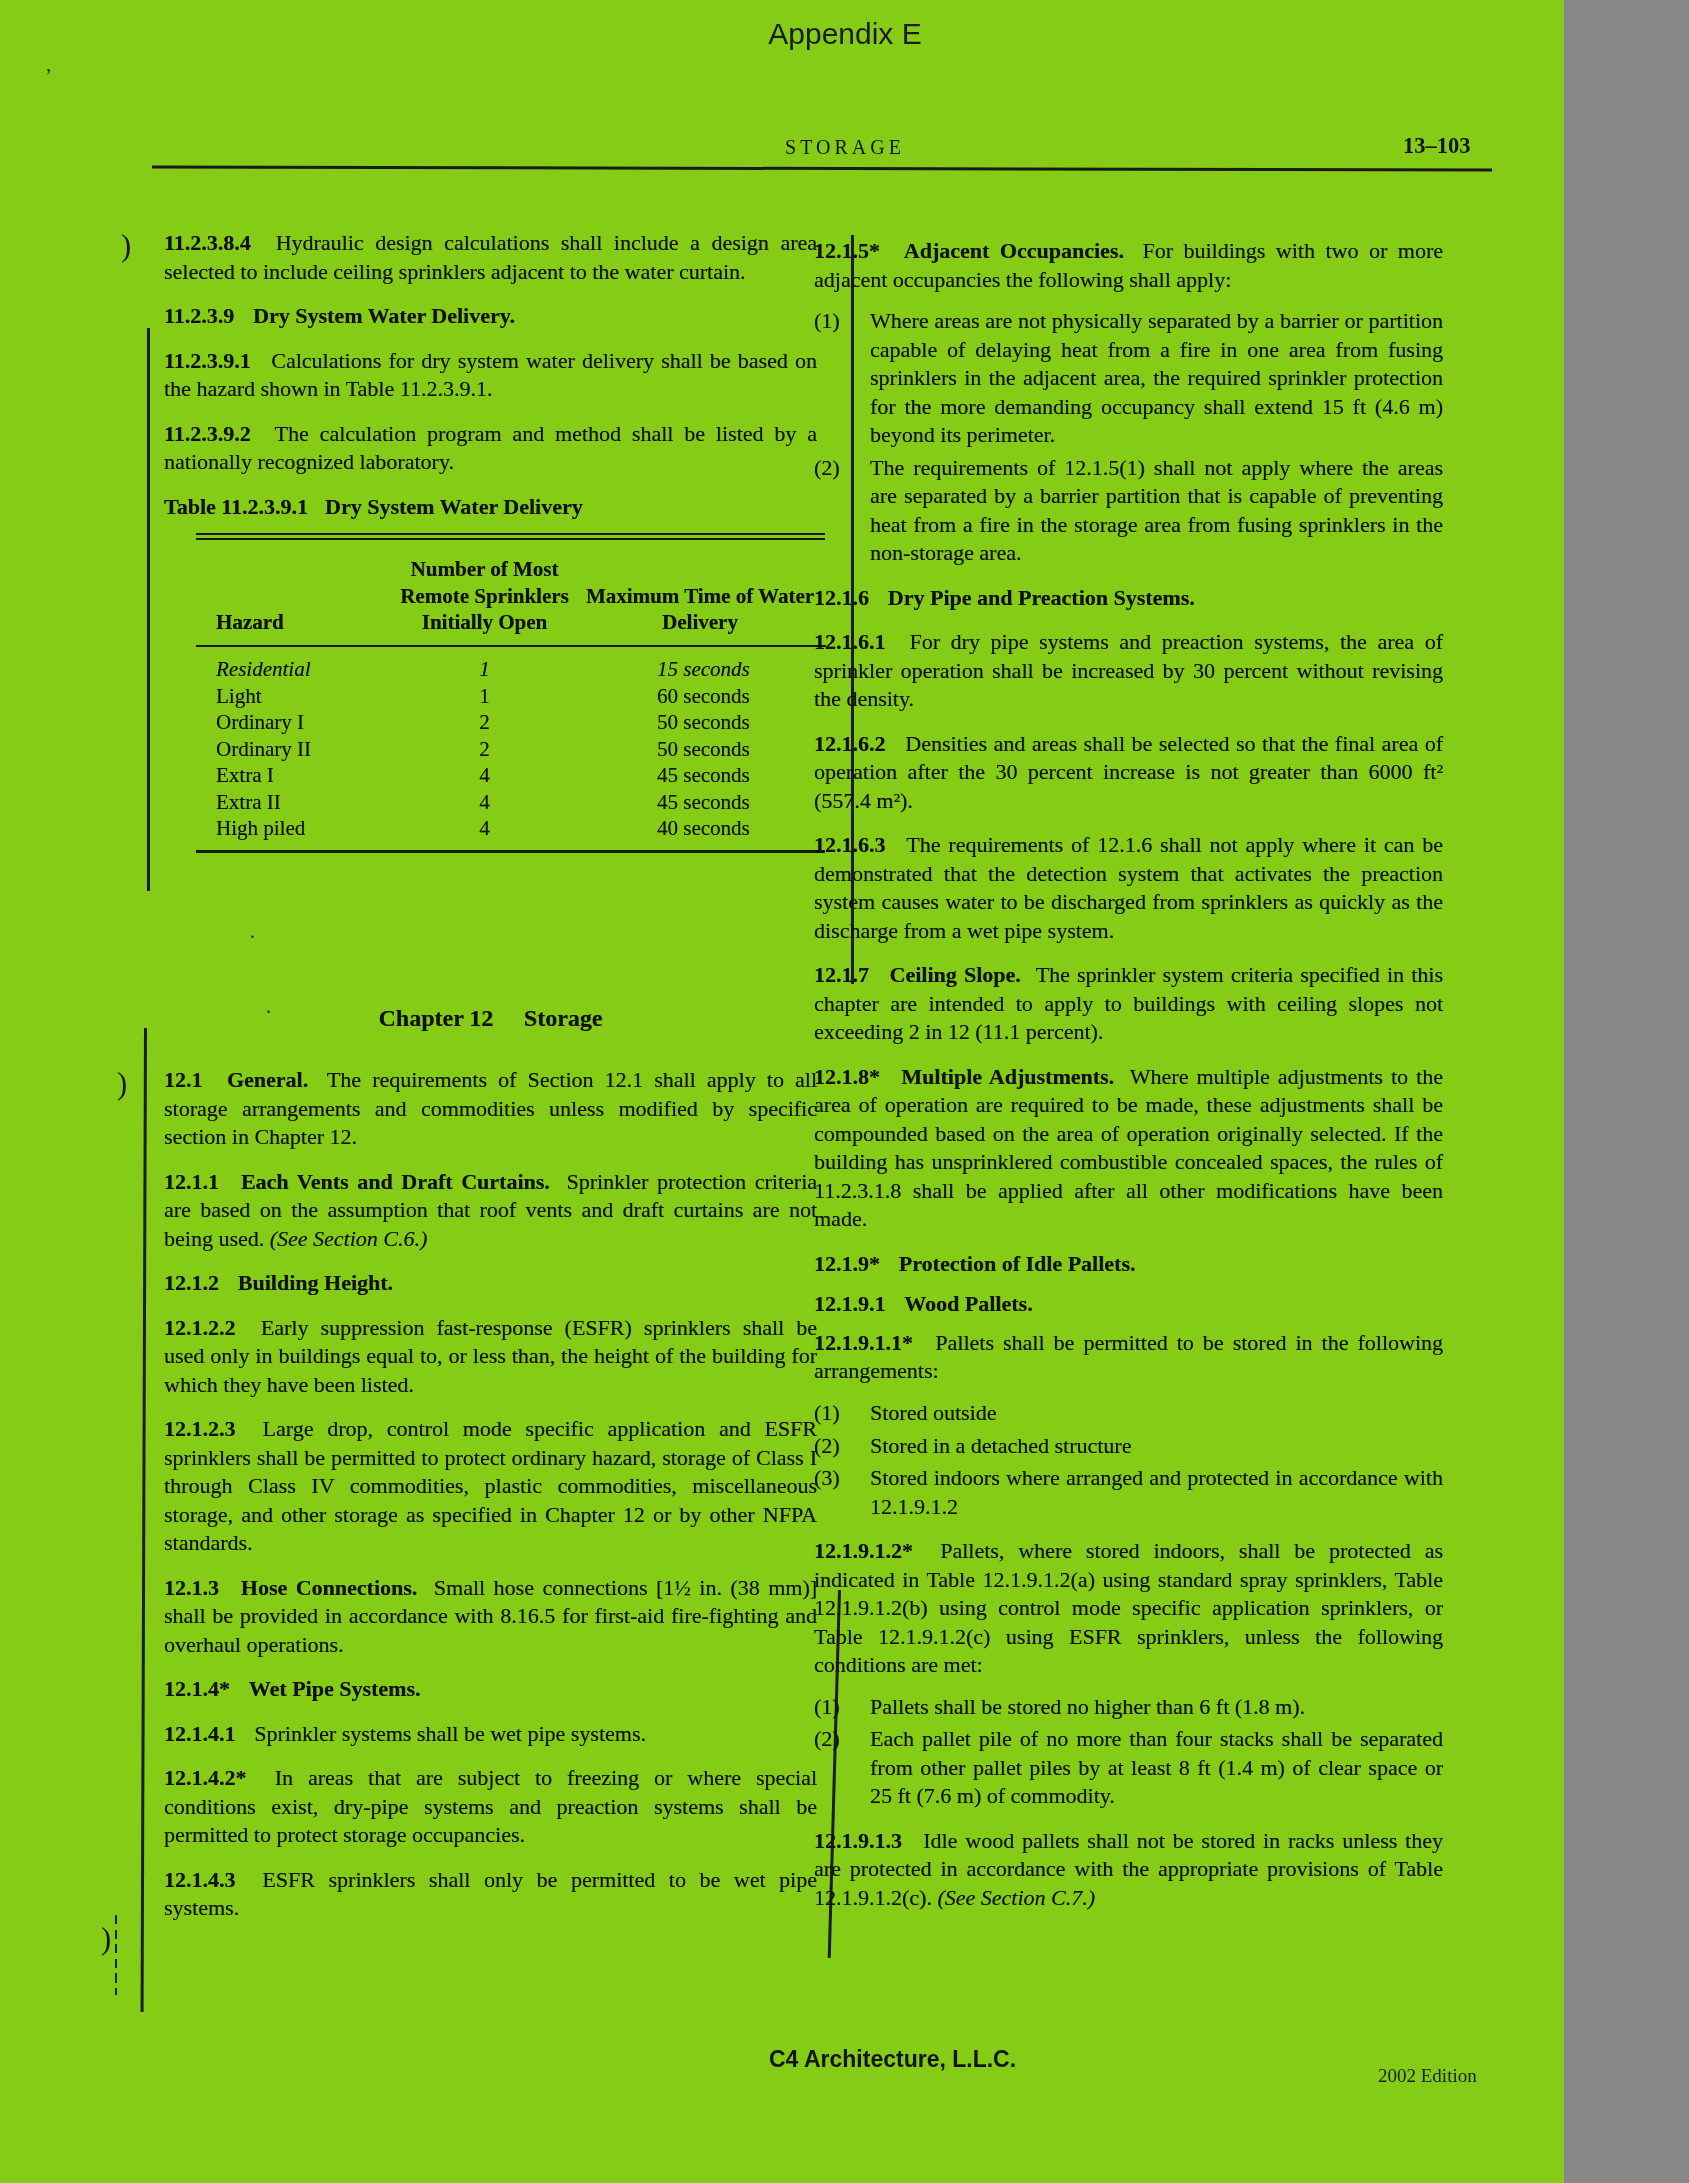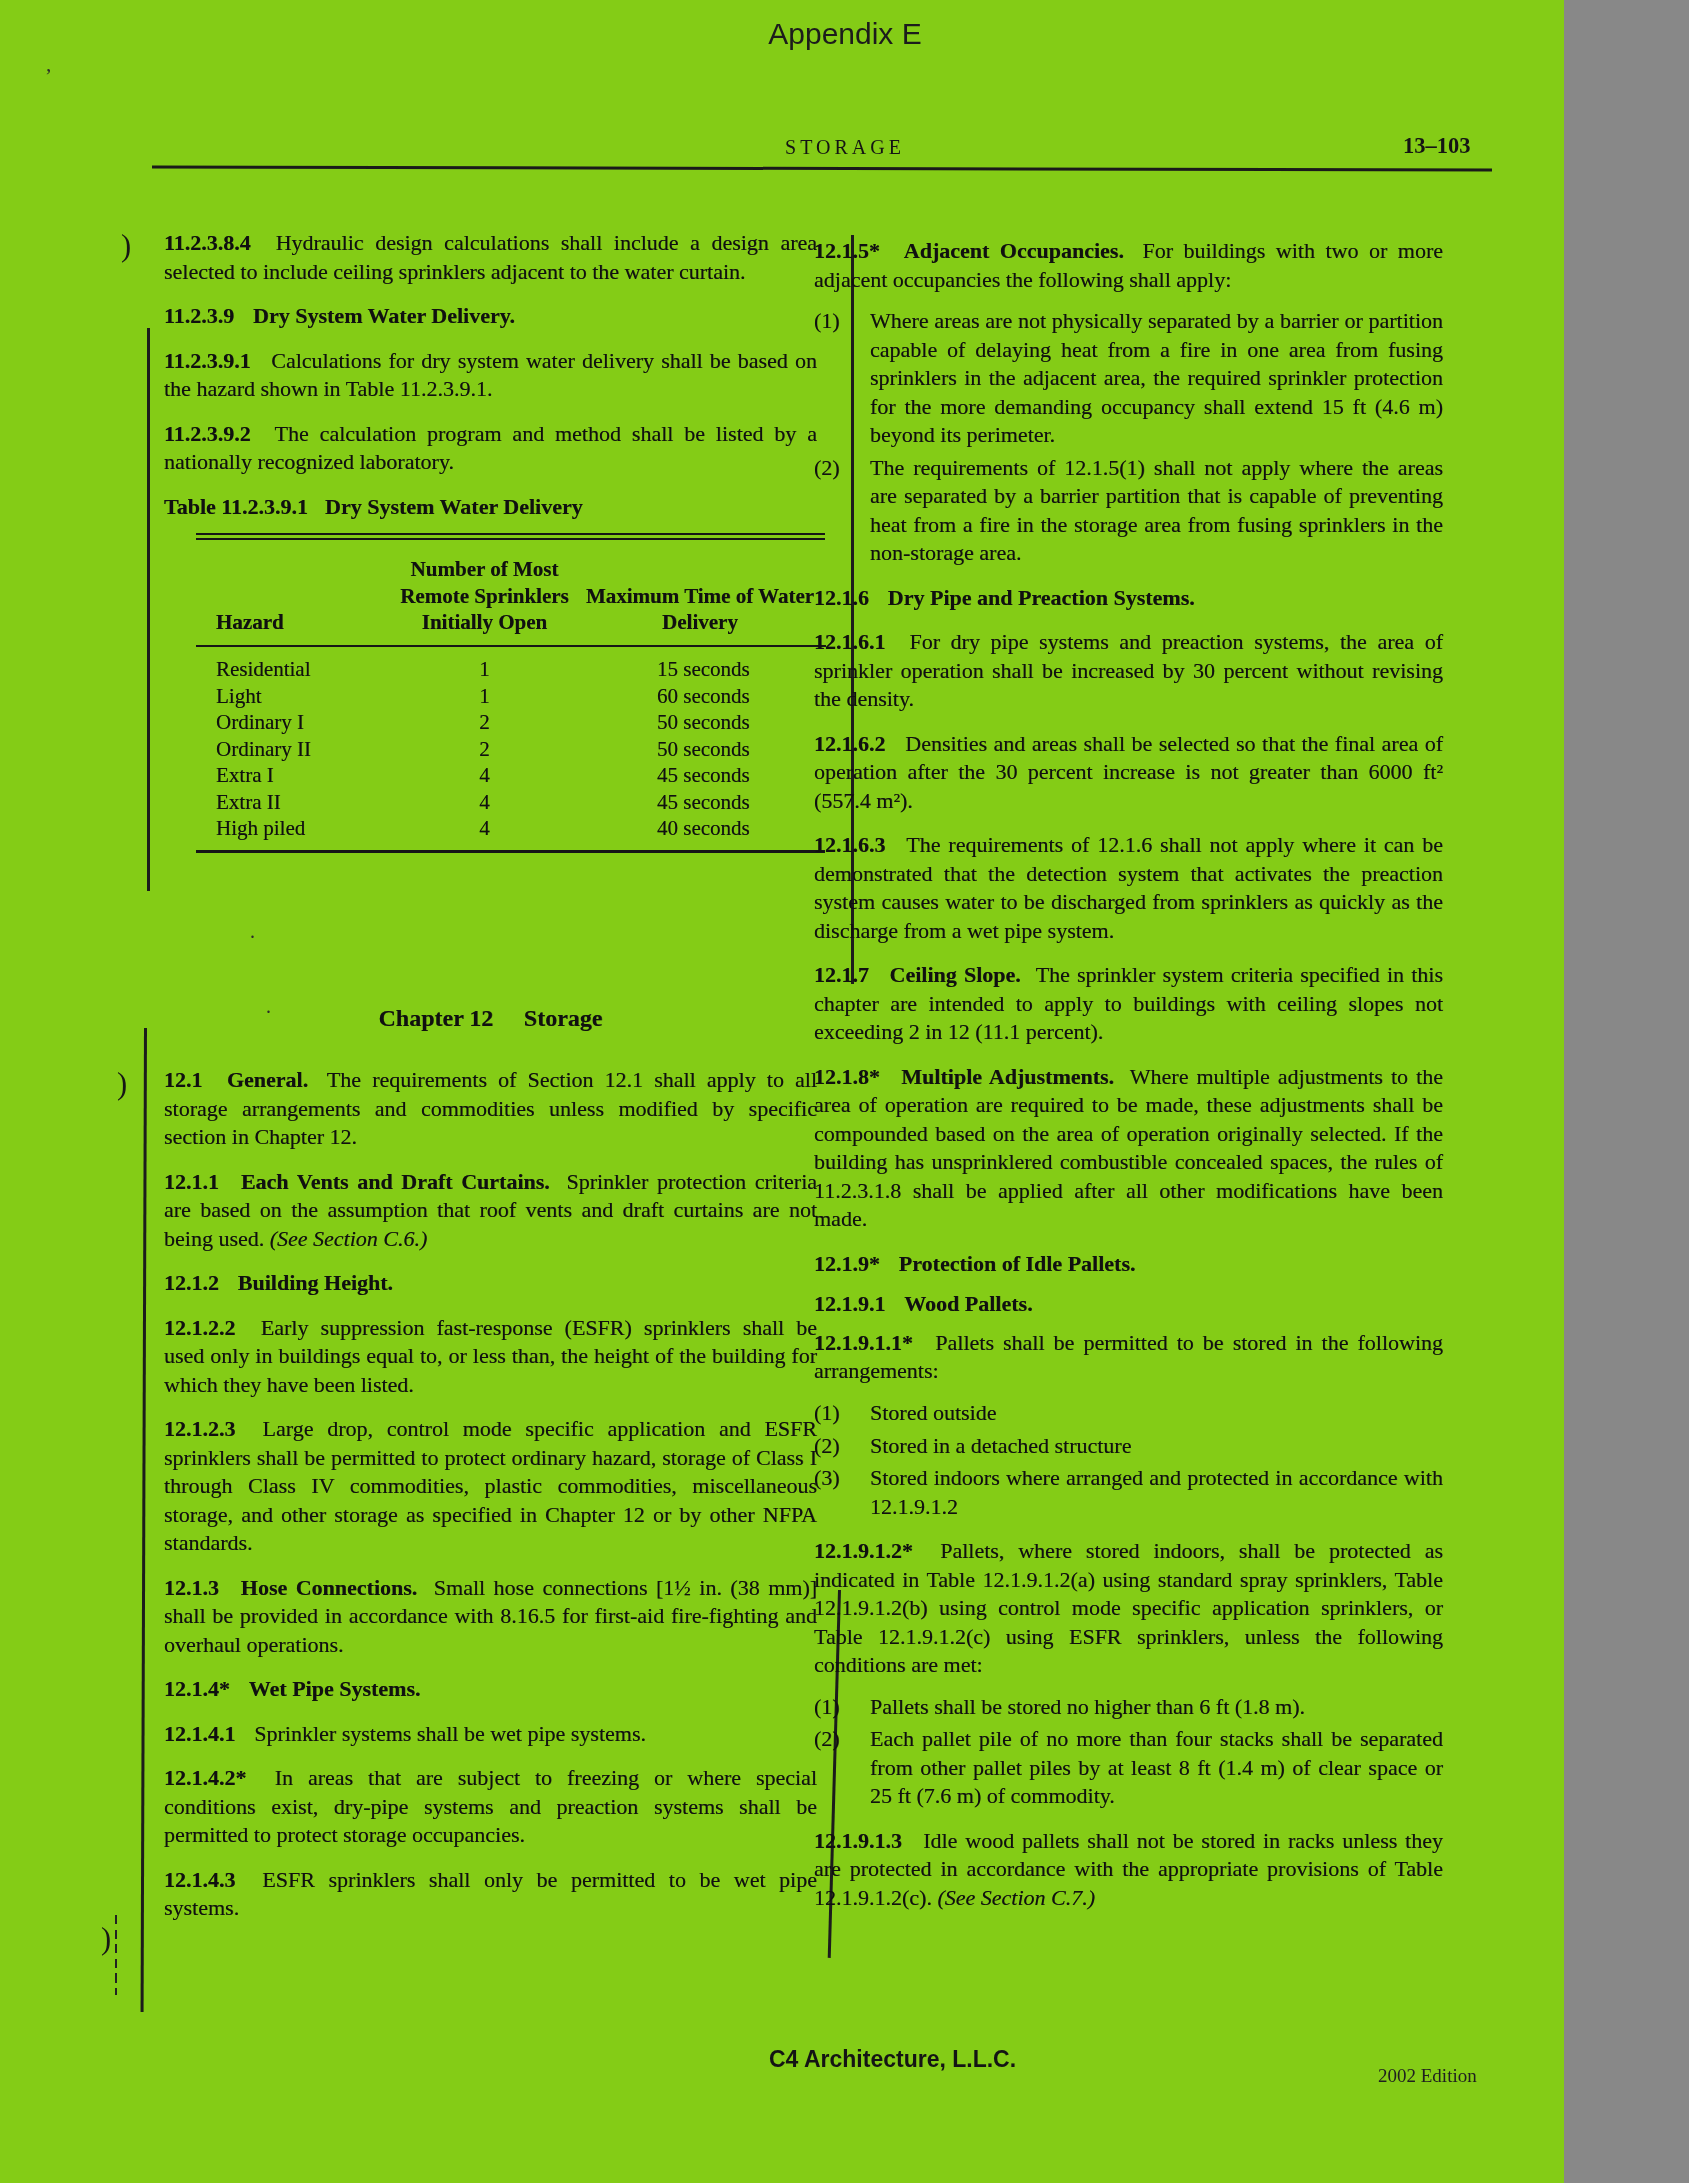--- a/index.html
+++ b/index.html
@@ -37,21 +37,21 @@
   .tbl-wrap{margin-left:32px;width:629px;border-top:7.3px double #161616;border-bottom:3.3px solid #161616;margin-bottom:0;}
   table.tbl{width:100%;border-collapse:collapse;table-layout:fixed;font-size:21px;}
   .tbl th{font-weight:bold;vertical-align:bottom;line-height:26.5px;padding:16px 0 9.3px 0;
     border-bottom:2.7px solid #161616;}
   .tbl th.h1{text-align:left;padding-left:20px;}
   .tbl th.hc{text-align:center;}
   .tbl td{line-height:26.5px;padding:0;}
   .tbl td.c1{padding-left:20px;}
   .tbl td.c2{text-align:center;}
   .tbl td.c3{padding-left:83px;}
-  .tbl tbody tr:first-child td{padding-top:9.3px;}
+  .tbl tbody tr:first-child td{padding-top:9.3px;font-style:italic;}
   .tbl tbody tr:last-child td{padding-bottom:8px;}
   
   .vbar{position:absolute;background:#1c1c1c;width:2.7px;}
   #bar-left-1{left:147px;top:328px;height:563px;}
   #bar-left-2{left:144px;top:1028px;height:984px;transform:rotate(0.2deg);transform-origin:top center;}
   #bar-right-1{left:851px;top:235px;height:749px;}
   #bar-right-2{left:838px;top:1590px;height:368px;transform:rotate(1.6deg);transform-origin:top center;}
   #bar-dash{left:115px;top:1915px;height:80px;width:2px;background:repeating-linear-gradient(to bottom,#222 0 9.3px,rgba(0,0,0,0) 9.3px 14.6px);}
   .paren{position:absolute;font-size:30.5px;color:#161616;}
   #paren-1{left:121px;top:229px;}

